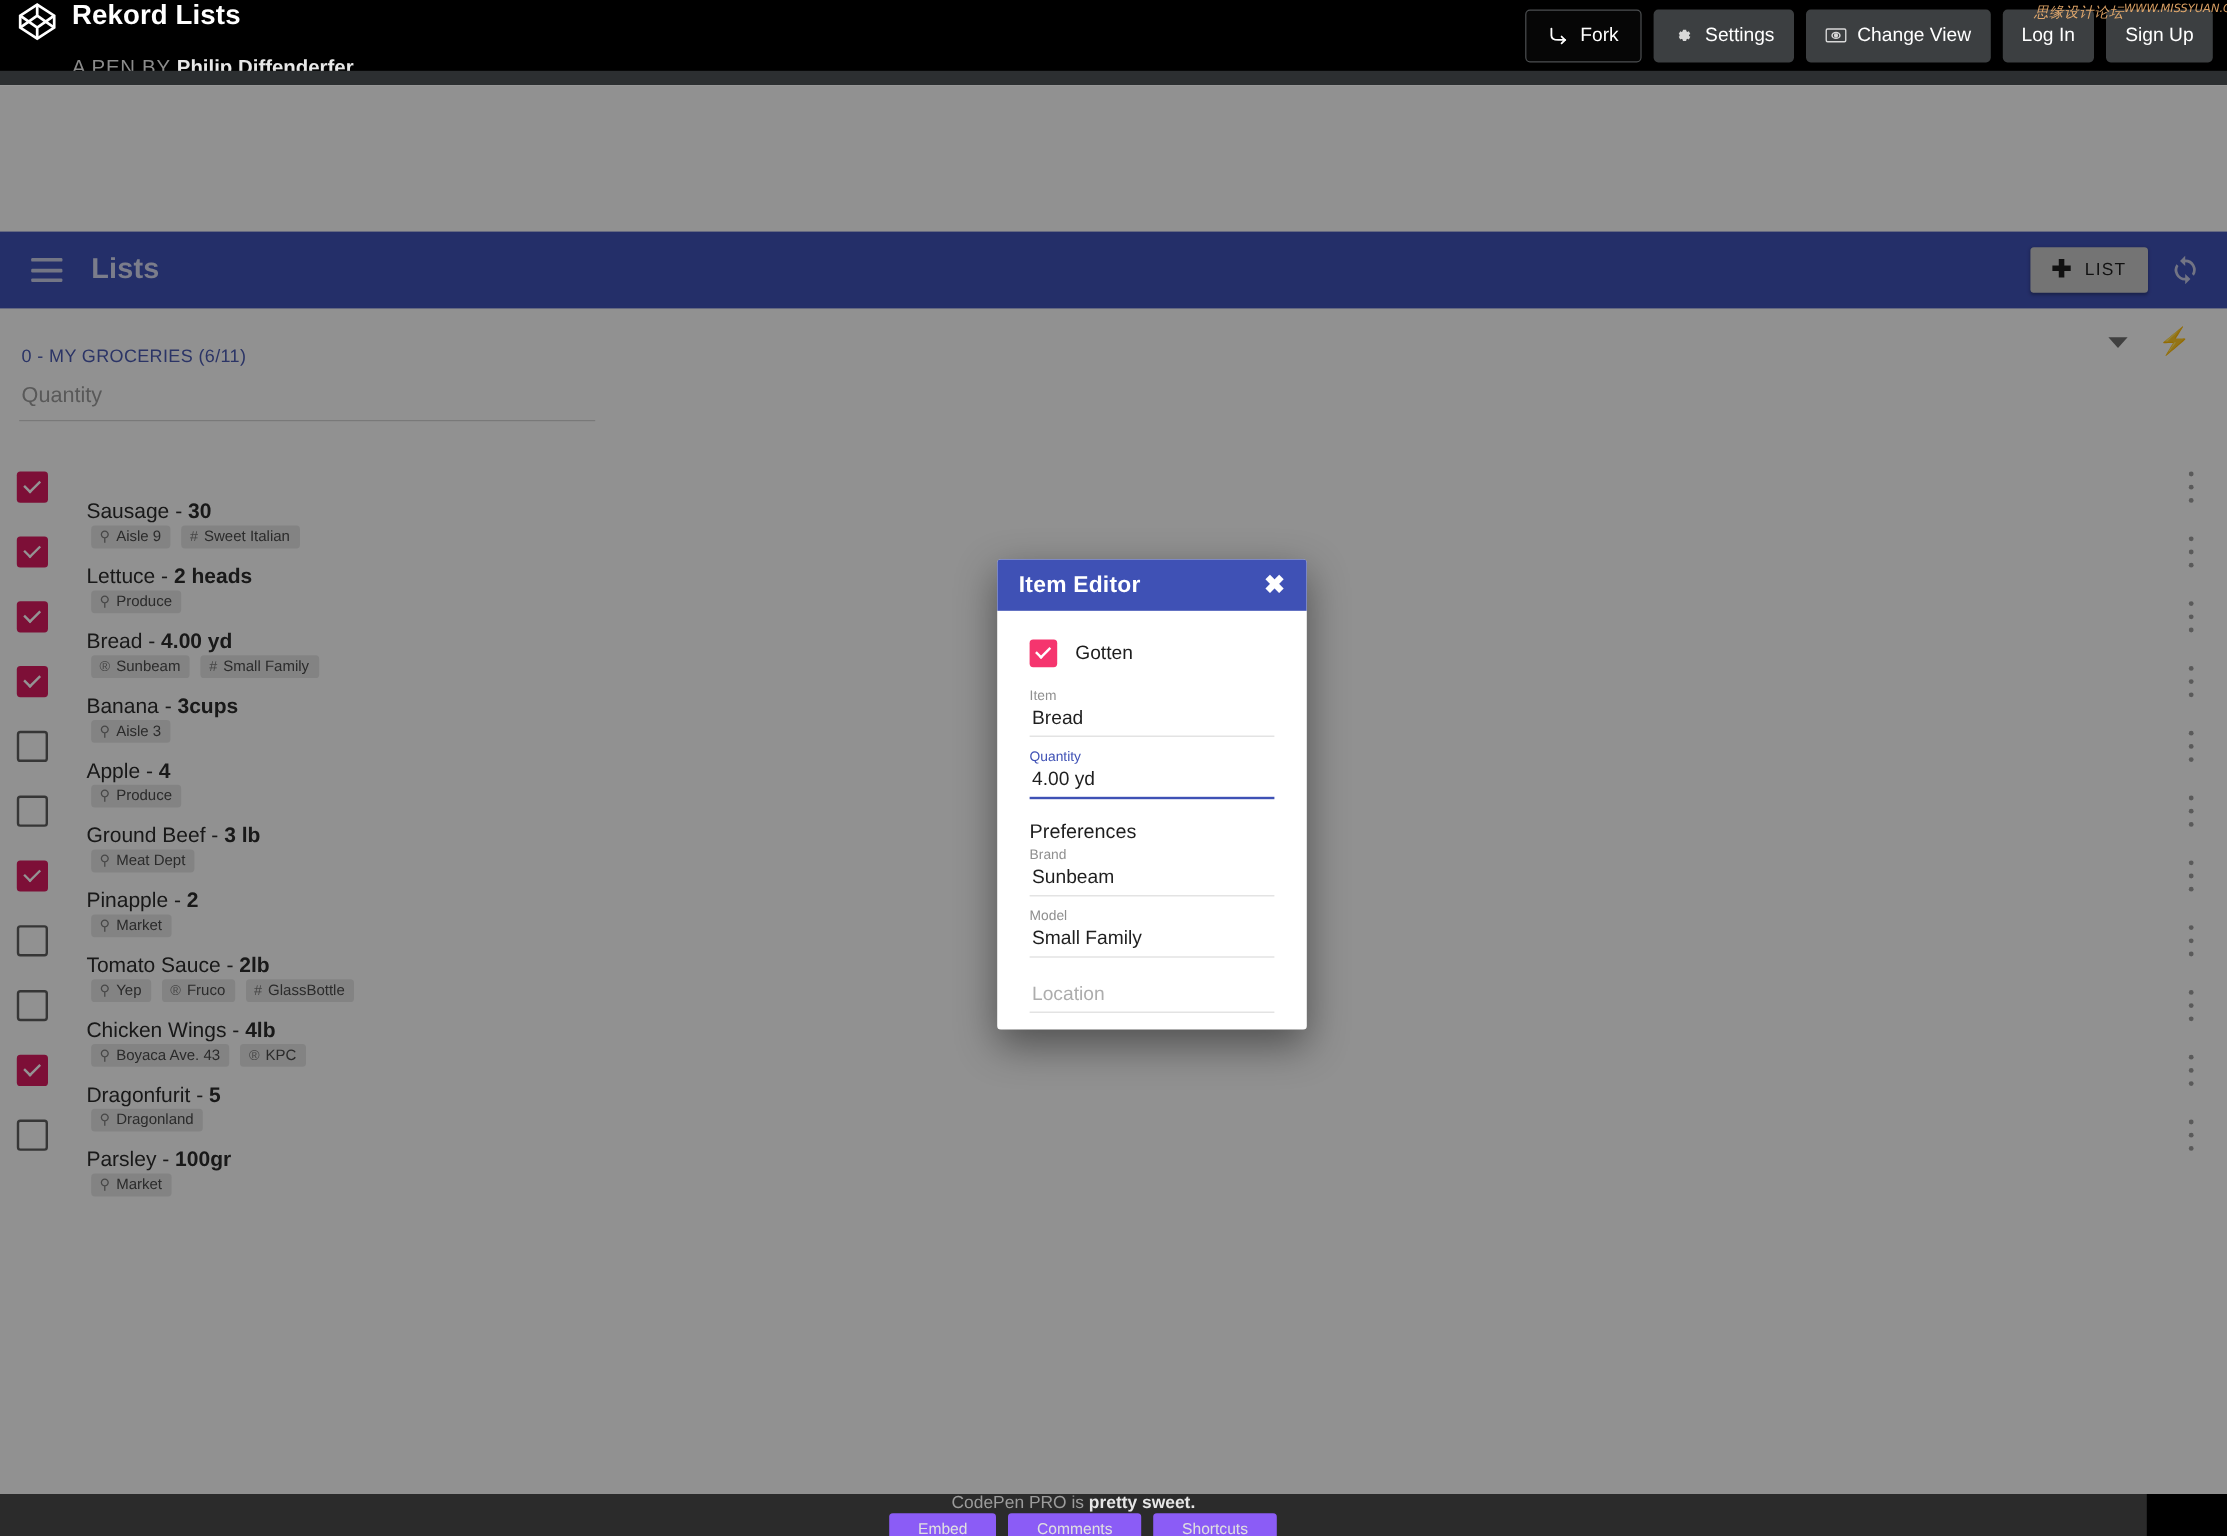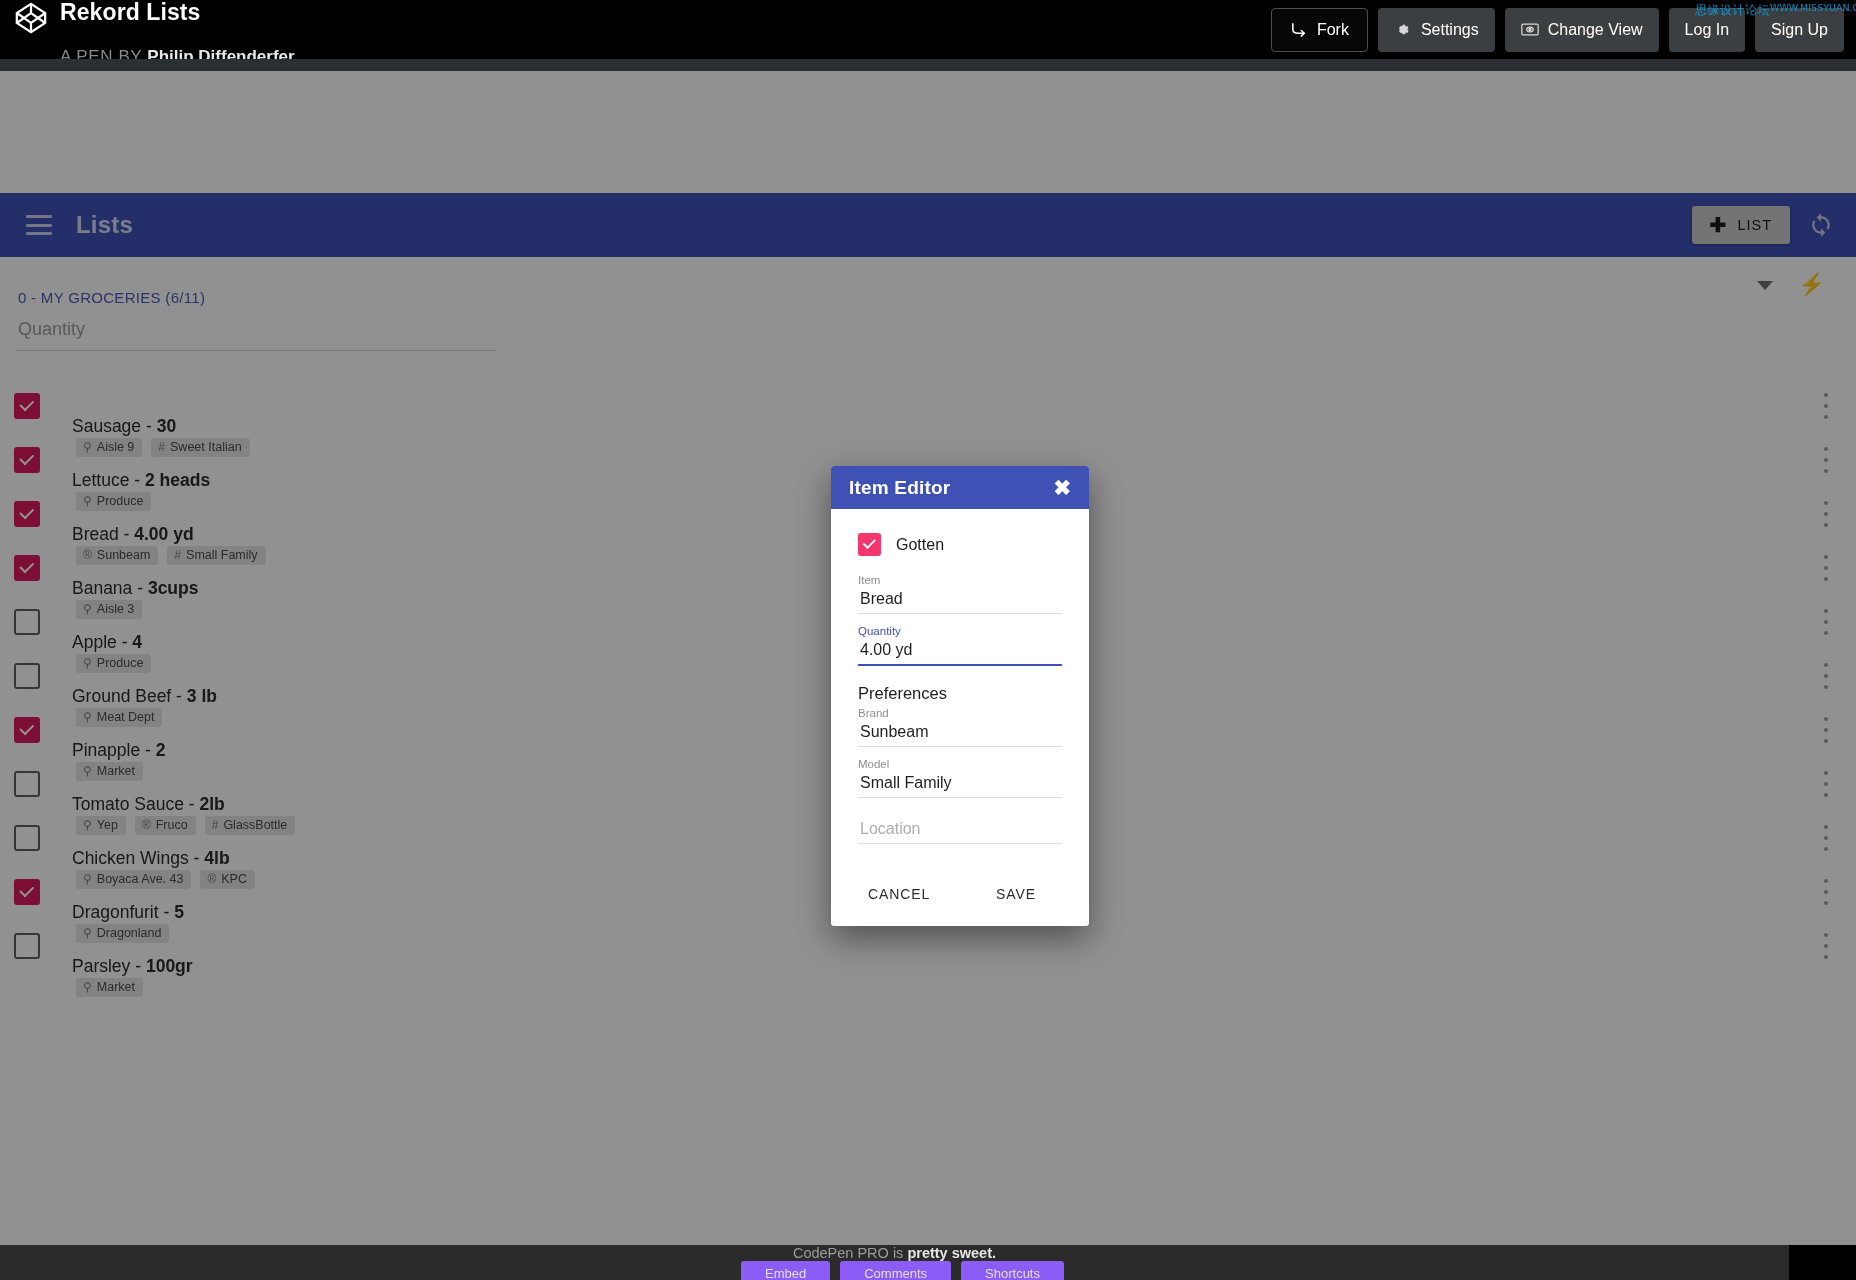--- a/index.html
+++ b/index.html
@@ -29,23 +29,24 @@
     color: #fff; font-size: 16px; display: flex; align-items: center; gap: 9px;
     border: none; cursor: pointer; white-space: nowrap;
   }
   .cp-btn.outline { background: #060606; border: 1px solid #4c4f51; }
   .cp-btn.plain { background: #3c3f41; padding: 0 16px; }
   .cp-ico { display: inline-flex; width: 18px; height: 18px; align-items: center; justify-content: center; }
   .cp-ico svg { display: block; }
 
   
   .wm {
-    position: absolute; top: 2px; color: #0ea5e9; font-size: 11px;
+    position: absolute; top: 2px; color: #fdba74; font-size: 11px;
     font-family: "DejaVu Sans", sans-serif; letter-spacing: .5px; white-space: nowrap;
     opacity: .85;
+    font-style: italic;
   }
   .wm.cn { left: 1695px; font-size: 12px; }
   .wm.en { left: 1770px; font-size: 9.5px; letter-spacing: 0; }
 
   
   .cp-editorbar {
     position: absolute; top: 59px; left: 0; width: 1856px; height: 12px;
     background: #2c2f31;
   }
 
@@ -515,24 +516,20 @@
       </div>
 
       <div class="m-field">
         <div class="m-label">Model</div>
         <input class="m-input" type="text" value="Small Family" style="">
       </div>
 
       <div class="m-field loose">
         <input class="m-input" type="text" placeholder="Location" style="">
       </div>
-    </div>
-    <div class="modal-foot">
-      <button class="m-btn cancel">CANCEL</button>
-      <button class="m-btn save">SAVE</button>
     </div>
   </div>
 </div>
 
 <div class="cp-footer">
   <span class="foot-text">
     <span>CodePen PRO is </span><b>pretty sweet.</b>
   </span>
   <span class="foot-btns">
     <button class="foot-btn">Embed</button>

